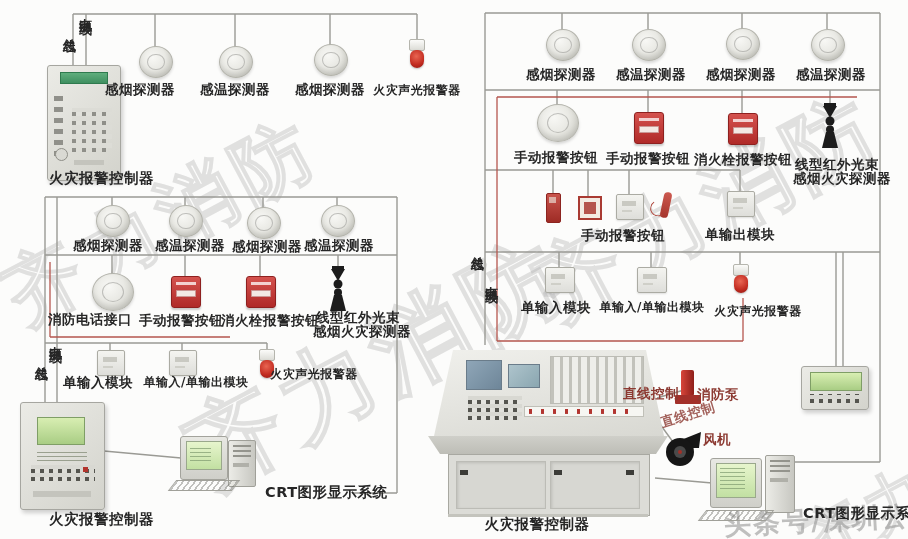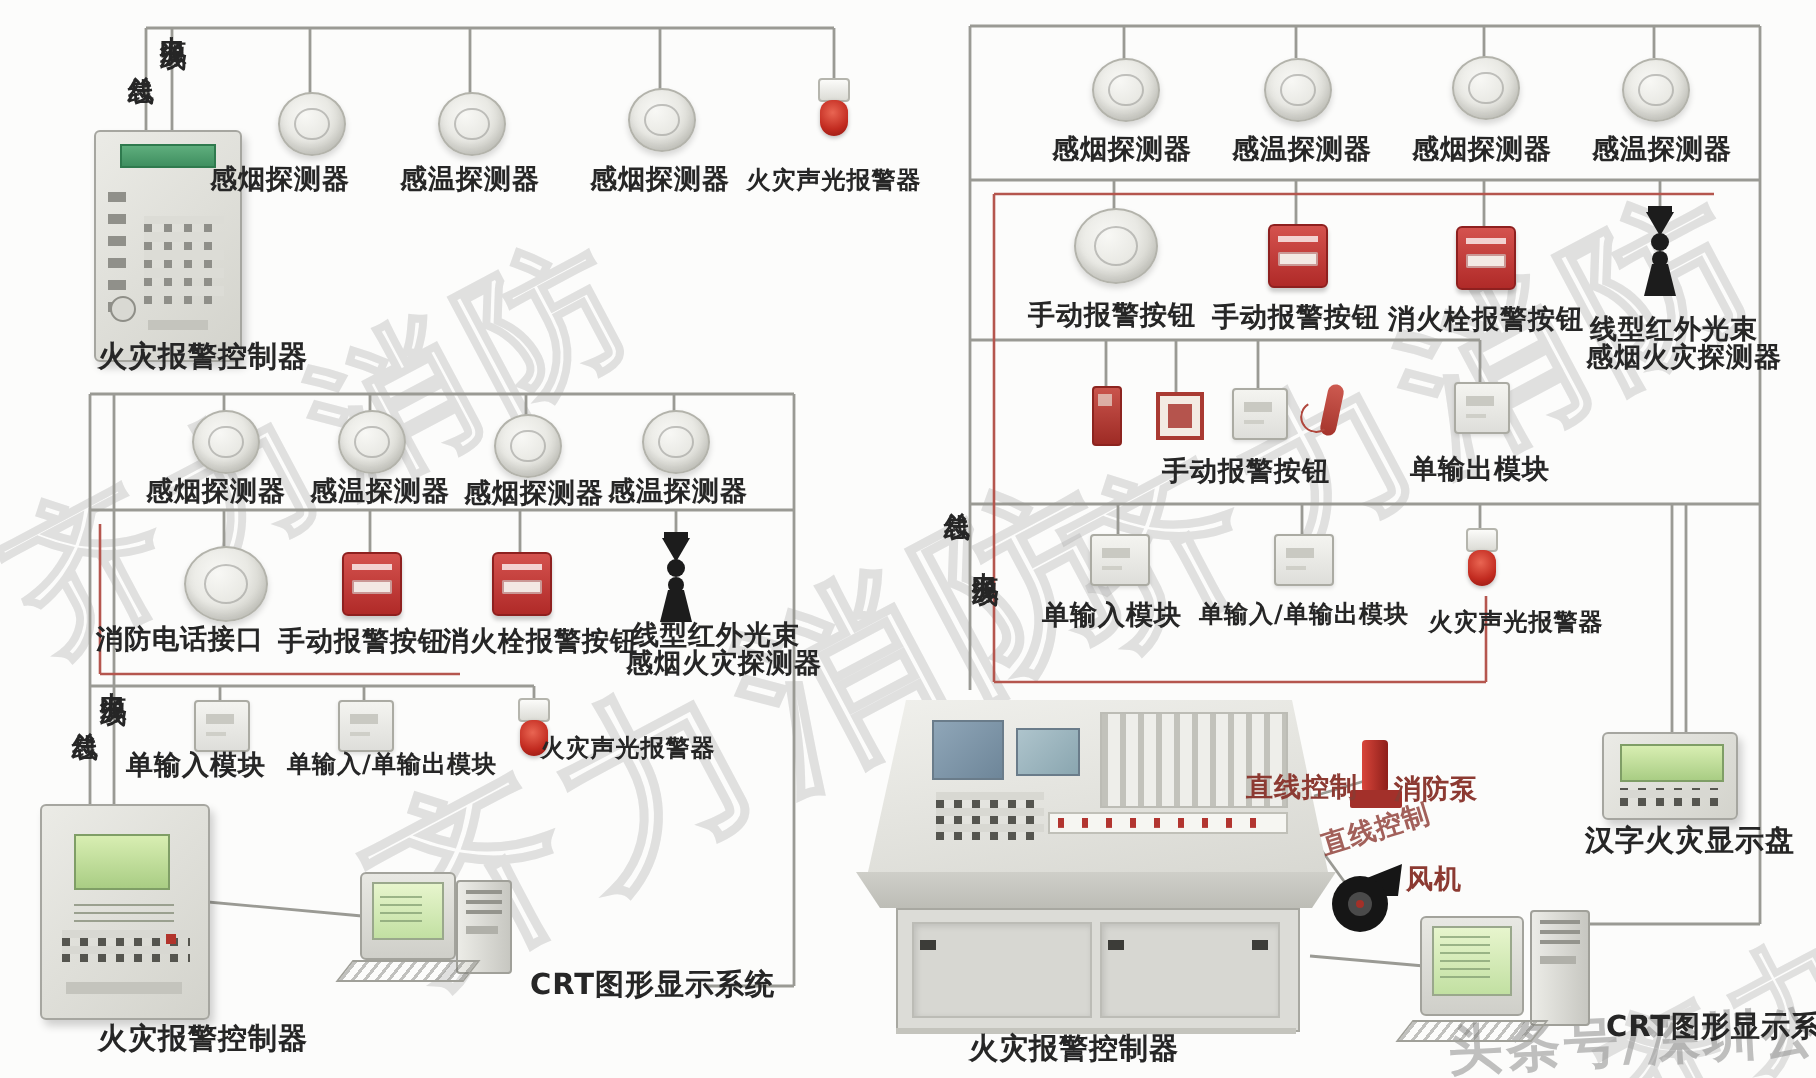--- a/index.html
+++ b/index.html
@@ -341,21 +341,20 @@
       <circle cx="17" cy="22" r="6" fill="#4a4a4a"></circle>
       <circle cx="17" cy="22" r="2" fill="#a33028"></circle>
     </svg>
   </div>
   <div class="lb red" style="left:717px;top:431px;">风机</div>
 
   <div class="dev wpanel" style="left:801px;top:366px;width:66px;height:42px;">
     <div class="lcd" style="left:8px;top:5px;width:50px;height:17px;"></div>
     <div class="btnrow" style="left:8px;top:27px;width:50px;height:9px;"></div>
   </div>
-  <div class="lb big" style="left:832px;top:411px;">汉字火灾显示盘</div>
 
   <div class="dev mon" style="left:710px;top:458px;width:50px;height:48px;">
       <div class="scr"></div>
     </div>
   <div class="dev tower" style="left:765px;top:455px;width:28px;height:56px;"></div>
   <div class="dev kbd" style="left:702px;top:510px;width:66px;height:9px;"></div>
   <div class="lb la big" style="left:790px;top:504px;">CRT图形显示系统</div>
 
 </div>
 

